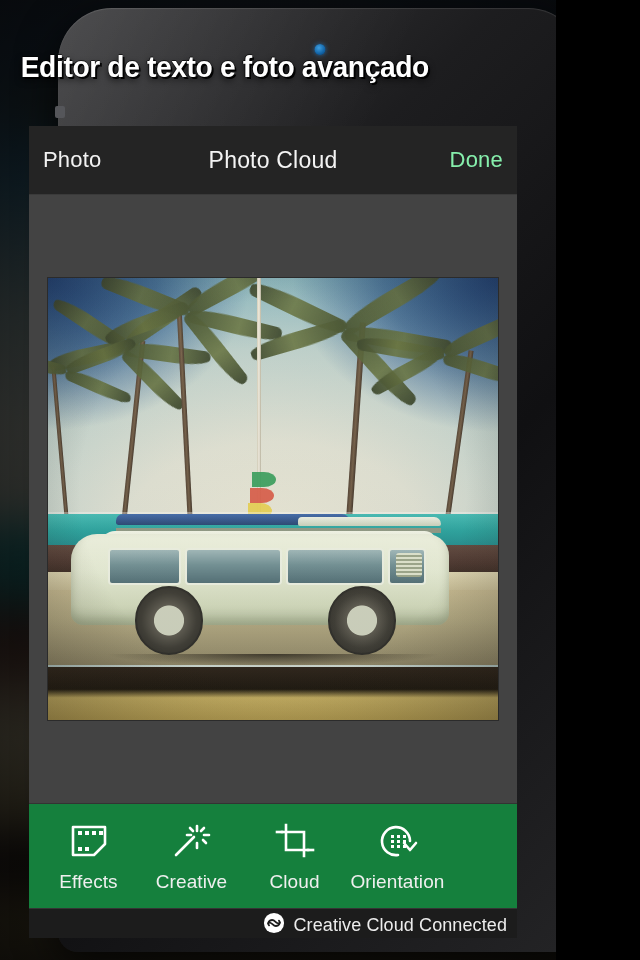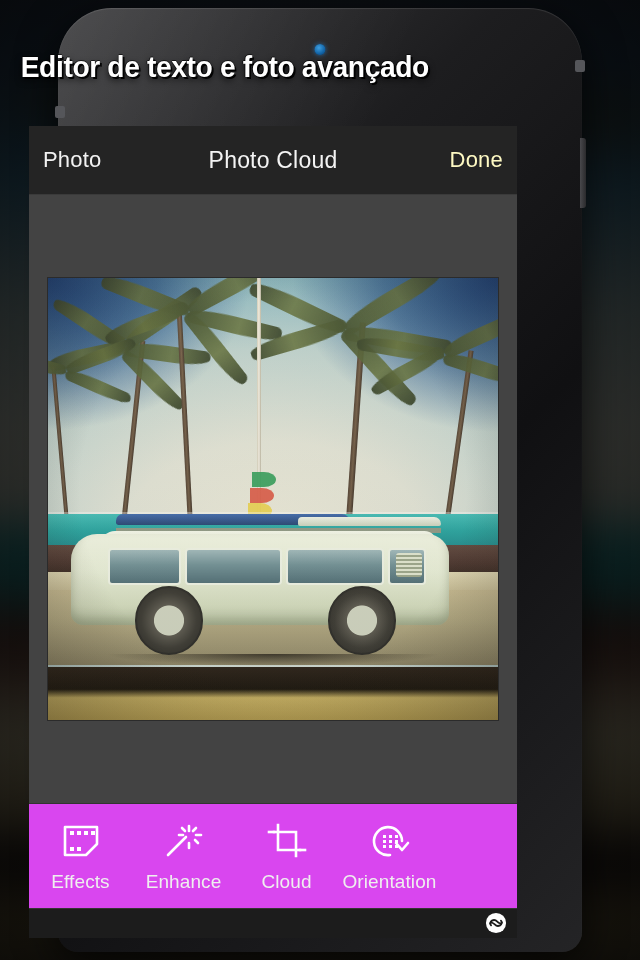--- a/index.html
+++ b/index.html
@@ -2,21 +2,21 @@
 <html><head>
 <meta charset="utf-8">
 <style>
   html, body {
     margin: 0;
     padding: 0;
     background: #000;
   }
   #root {
     position: relative;
-    width: 640px;
+    width: 556px;
     height: 960px;
     overflow: hidden;
     font-family: "Liberation Sans", sans-serif;
     background: #2b2b2b;
   }
 
   
   .bg {
     position: absolute;
     inset: -40px;
@@ -177,21 +177,21 @@
     display: flex;
     align-items: center;
     justify-content: space-between;
     padding: 0 14px;
   }
   .appbar .btn-txt {
     font-size: 22px;
     color: #f2f2f2;
     letter-spacing: .2px;
   }
-  .appbar .btn-txt.accent { color: #fef9c3; }
+  .appbar .btn-txt.accent { color: #86efac; }
   .appbar .title {
     position: absolute;
     left: 0; right: 0;
     text-align: center;
     font-size: 23px;
     color: #f4f4f4;
     pointer-events: none;
     letter-spacing: .2px;
   }
 
@@ -409,24 +409,25 @@
     background:
       radial-gradient(ellipse 78% 78% at 50% 48%, rgba(0,0,0,0) 55%, rgba(28,22,14,.38) 100%),
       linear-gradient(180deg, rgba(255,244,214,.10), rgba(90,110,120,.08));
     pointer-events: none;
   }
 
   
   .toolbar {
     position: relative;
     height: 104px;
-    background: #d946ef;
+    background: #15803d;
     border-top: 1px solid #333;
     display: flex;
     align-items: center;
+    padding-left: 8px;
     overflow: hidden;
   }
   .tool {
     flex: 0 0 auto;
     width: 103px;
     height: 100%;
     display: flex;
     flex-direction: column;
     align-items: center;
     justify-content: center;
@@ -605,21 +606,21 @@
               <line x1="25" y1="3" x2="25" y2="8"></line>
               <line x1="25" y1="20" x2="25" y2="25"></line>
               <line x1="15" y1="12" x2="19" y2="12"></line>
               <line x1="32" y1="12" x2="37" y2="12"></line>
               <line x1="18" y1="5" x2="21" y2="8"></line>
               <line x1="31" y1="17" x2="34" y2="20"></line>
               <line x1="32" y1="5" x2="29" y2="8"></line>
             </g>
           </svg>
         </span>
-        <span class="lbl">Enhance</span>
+        <span class="lbl">Creative</span>
       </div>
 
       <div class="tool">
         <span class="glyph">
           <svg width="40" height="38" viewBox="0 0 40 38">
             <g stroke="#fff" stroke-width="2.6" fill="none" stroke-linecap="square">
               <path d="M11 3 V28 H33"></path>
               <path d="M7 10 H29 V34"></path>
               <line x1="2" y1="10" x2="7" y2="10"></line>
               <line x1="33" y1="28" x2="38" y2="28"></line>
@@ -654,16 +655,17 @@
     </div>
 
     <div class="ccbar">
       <span>
         <svg width="22" height="22" viewBox="0 0 24 24">
           <circle cx="12" cy="12" r="11" fill="#fff"></circle>
           <path d="M6.6 14.6 C5.2 13.2 5.6 10.6 7.6 9.4 C9.6 8.2 12 9 13.4 10.4 C15 12 17.4 13.4 18.4 11.6" fill="none" stroke="#1c1c1c" stroke-width="2" stroke-linecap="round"></path>
           <path d="M17.4 9.4 C18.8 10.8 18.4 13.4 16.4 14.6 C14.4 15.8 12 15 10.6 13.6 C9 12 6.6 10.6 5.6 12.4" fill="none" stroke="#1c1c1c" stroke-width="2" stroke-linecap="round"></path>
         </svg>
       </span>
+      <span class="cc-text">Creative Cloud Connected</span>
     </div>
 
   </div>
 </div>
 
 </body></html>

